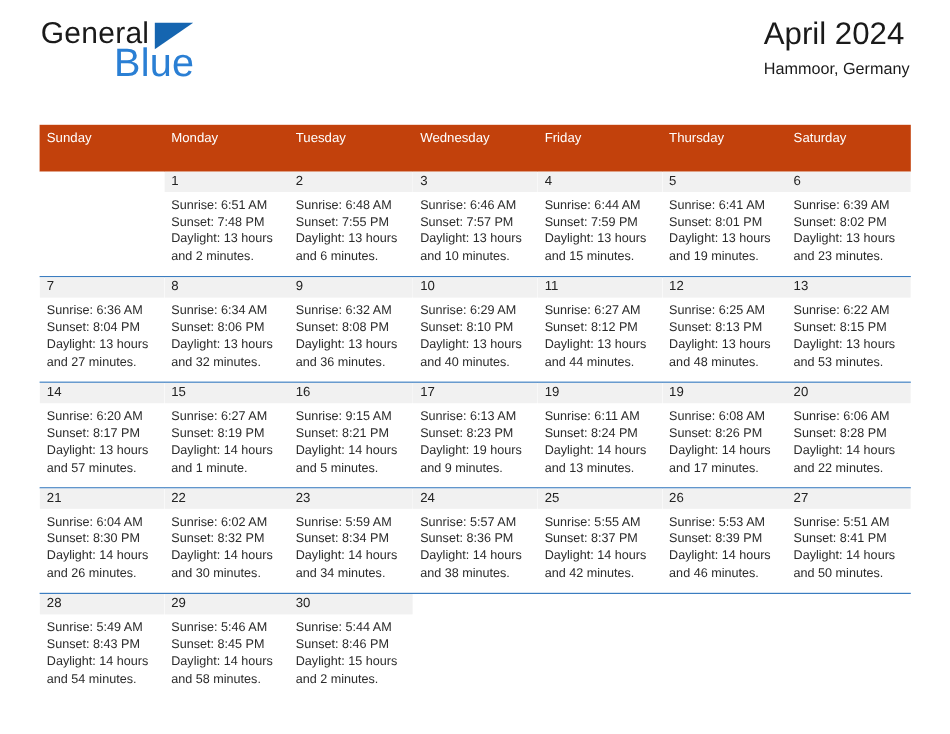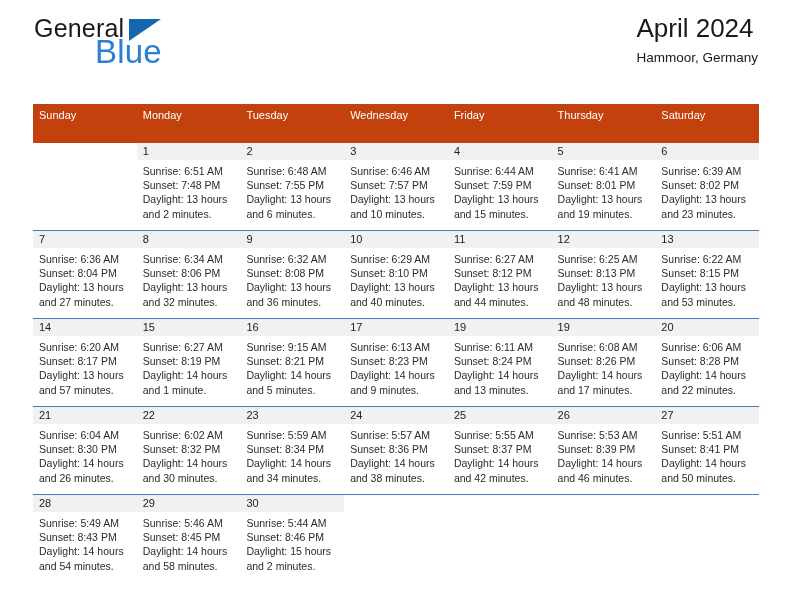--- a/index.html
+++ b/index.html
@@ -319,21 +319,21 @@
               <div class="day-line">Sunrise: 9:15 AM</div>
               <div class="day-line">Sunset: 8:21 PM</div>
               <div class="day-line wrap">Daylight: 14 hours and 5 minutes.</div>
             </div>
           </div>
           <div class="day">
             <div class="day-num">17</div>
             <div class="day-body">
               <div class="day-line">Sunrise: 6:13 AM</div>
               <div class="day-line">Sunset: 8:23 PM</div>
-              <div class="day-line wrap">Daylight: 14 hours and 9 minutes.</div>
+              <div class="day-line wrap">Daylight: 19 hours and 9 minutes.</div>
             </div>
           </div>
           <div class="day">
             <div class="day-num">19</div>
             <div class="day-body">
               <div class="day-line">Sunrise: 6:11 AM</div>
               <div class="day-line">Sunset: 8:24 PM</div>
               <div class="day-line wrap">Daylight: 14 hours and 13 minutes.</div>
             </div>
           </div>

